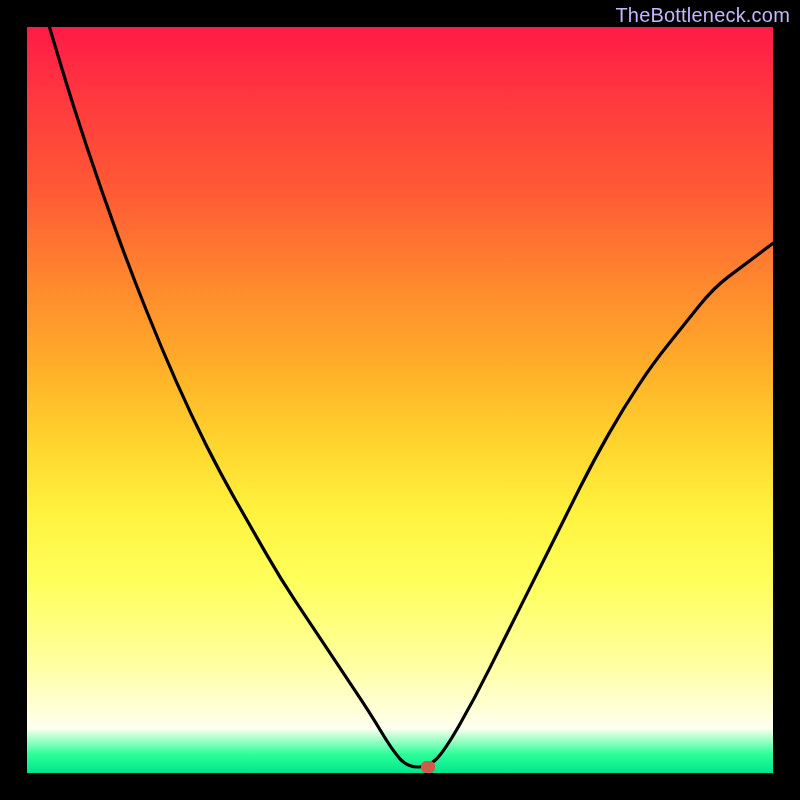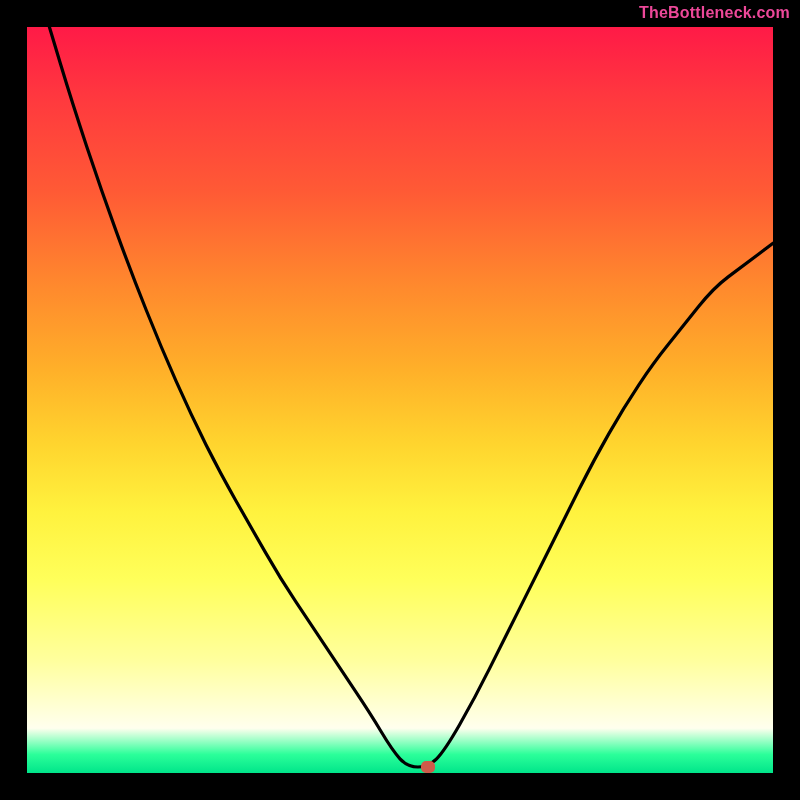--- a/index.html
+++ b/index.html
@@ -54,23 +54,23 @@
     position: absolute;
     width: 14px;
     height: 12px;
     border-radius: 5px;
     transform: translate(-50%, -50%);
   }
   #watermark {
     position: absolute;
     top: 4px;
     right: 10px;
-    color: #ec4899;
-    font-size: 16px;
-    font-weight: 700;
+    color: #c4b5fd;
+    font-size: 20px;
+    font-weight: 400;
     letter-spacing: 0.2px;
     user-select: none;
   }
 </style>
 </head>
 <body>
 
 <div id="frame">
   <div id="watermark">TheBottleneck.com</div>
   <div id="plot">

